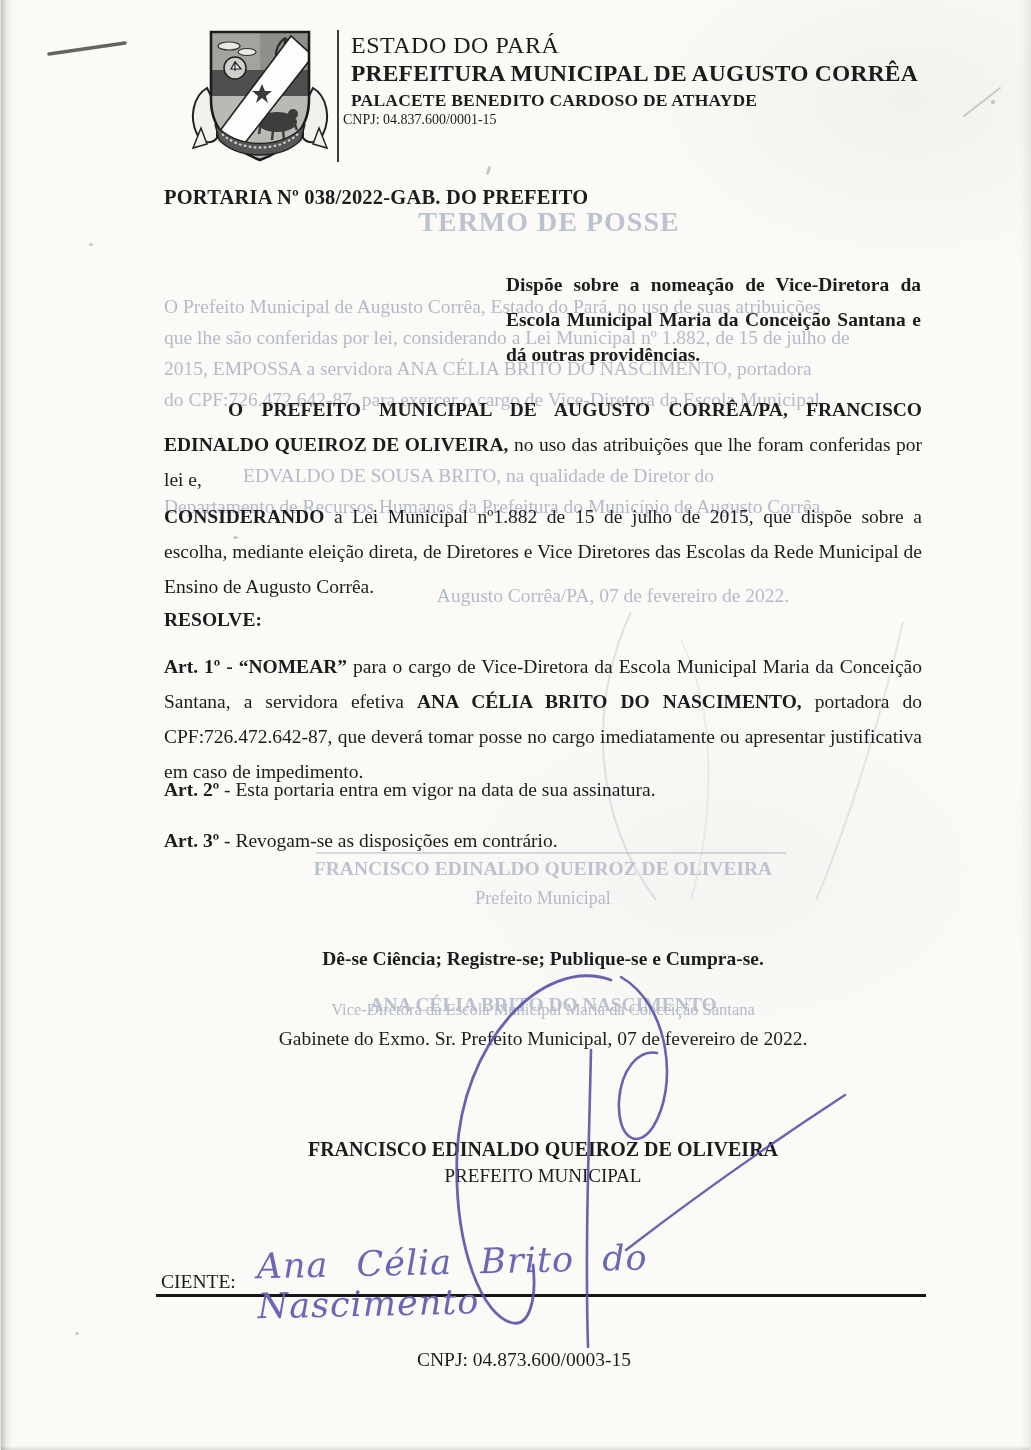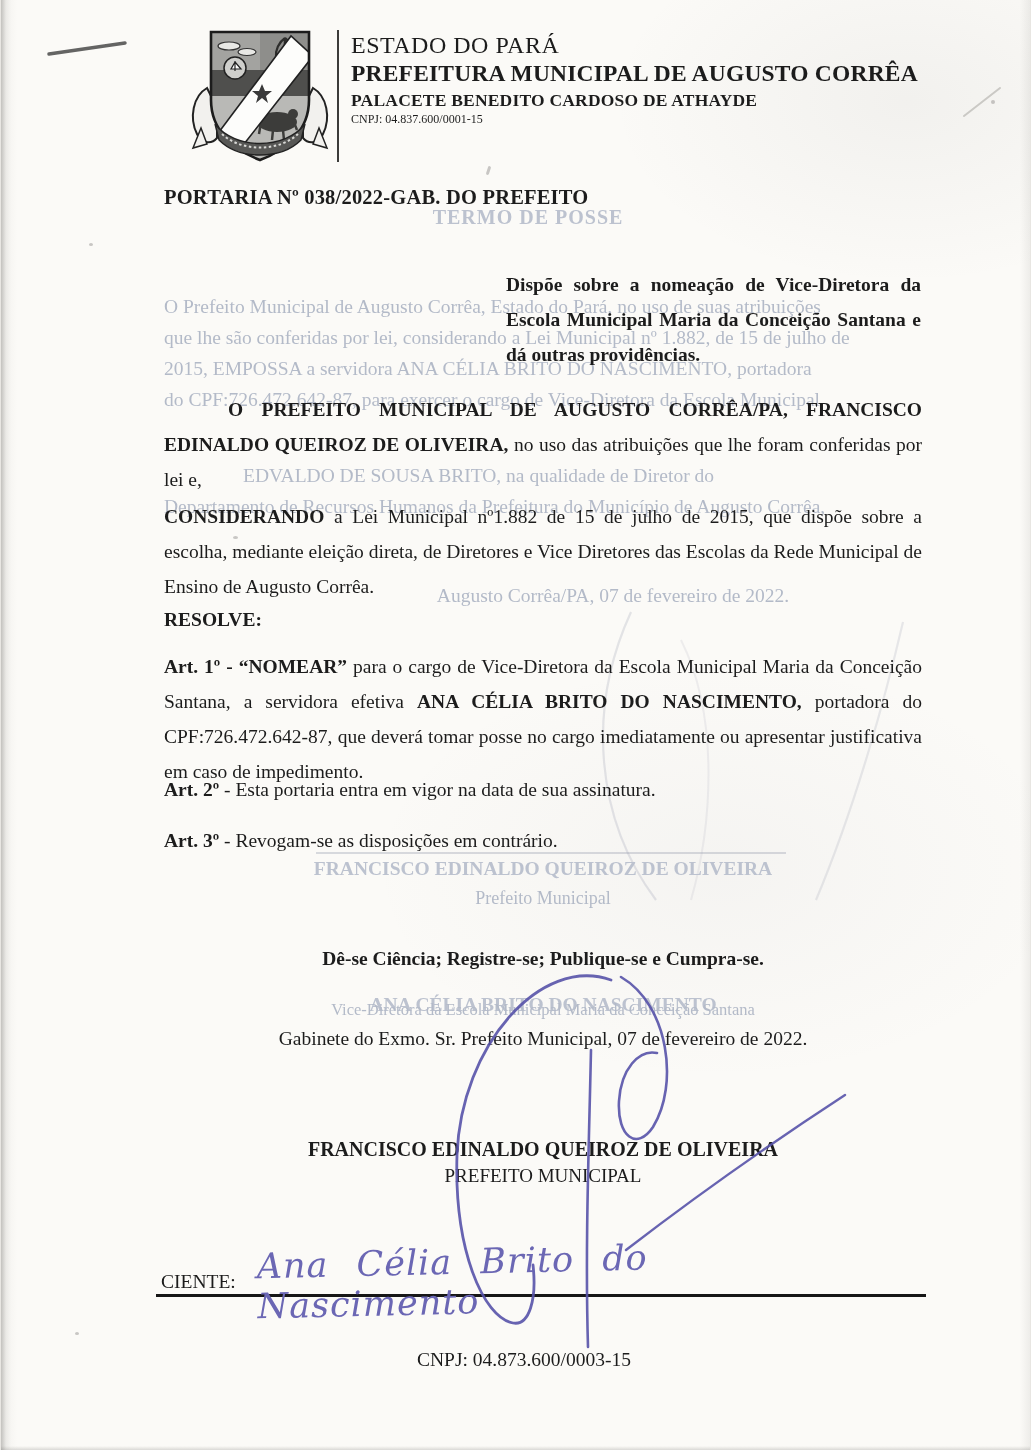--- a/index.html
+++ b/index.html
@@ -94,23 +94,23 @@
 
     <path d="M26 100 C46 126 96 126 116 100 L112 116 C92 136 50 136 30 116 Z" fill="#575755" stroke="#222" stroke-width="1.4"></path>
     <path d="M33 110 C52 128 90 128 109 110" stroke="#d9d9d6" stroke-width="2" stroke-dasharray="2.5 2.5" fill="none"></path>
   </svg>
 
   <div class="abs main" style="left:336px;top:30px;width:2px;height:132px;background:#3c3c3a;"></div>
 
   <div class="abs main hdr-line" style="left:350px;top:32px;font-size:24px;letter-spacing:.5px;">ESTADO DO PARÁ</div>
   <div class="abs main hdr-line b" style="left:350px;top:60px;font-size:23.5px;letter-spacing:.2px;">PREFEITURA MUNICIPAL DE AUGUSTO CORRÊA</div>
   <div class="abs main hdr-line b" style="left:350px;top:90px;font-size:17.5px;letter-spacing:.2px;">PALACETE BENEDITO CARDOSO DE ATHAYDE</div>
-  <div class="abs main hdr-line" style="left:350px;top:112px;font-size:12px;">CNPJ: 04.837.600/0001-15</div>
+  <div class="abs main hdr-line" style="left:342px;top:112px;font-size:14px;">CNPJ: 04.837.600/0001-15</div>
 
-  <div class="abs ghost ghost-caps b ctr" style="left:148px;top:206px;width:758px;font-size:20px;letter-spacing:1px;">TERMO DE POSSE</div>
+  <div class="abs ghost ghost-caps b ctr" style="left:169px;top:206px;width:758px;font-size:28px;letter-spacing:1px;">TERMO DE POSSE</div>
 
   <div class="abs ghost jp body-text" style="left:163px;top:289px;width:758px;">O Prefeito Municipal de Augusto Corrêa, Estado do Pará, no uso de suas atribuições</div>
   <div class="abs ghost jp body-text" style="left:163px;top:320px;width:758px;">que lhe são conferidas por lei, considerando a Lei Municipal nº 1.882, de 15 de julho de</div>
   <div class="abs ghost jp body-text" style="left:163px;top:351px;width:758px;">2015, EMPOSSA a servidora ANA CÉLIA BRITO DO NASCIMENTO, portadora</div>
   <div class="abs ghost jp body-text" style="left:163px;top:382px;width:758px;">do CPF:726.472.642-87, para exercer o cargo de Vice-Diretora da Escola Municipal</div>
 
   <div class="abs ghost body-text" style="left:242px;top:458px;width:700px;">EDVALDO DE SOUSA BRITO, na qualidade de Diretor do</div>
   <div class="abs ghost body-text" style="left:163px;top:489px;width:758px;">Departamento de Recursos Humanos da Prefeitura do Município de Augusto Corrêa,</div>
 
   <div class="abs ghost ctr body-text" style="left:233px;top:578px;width:758px;">Augusto Corrêa/PA, 07 de fevereiro de 2022.</div>

